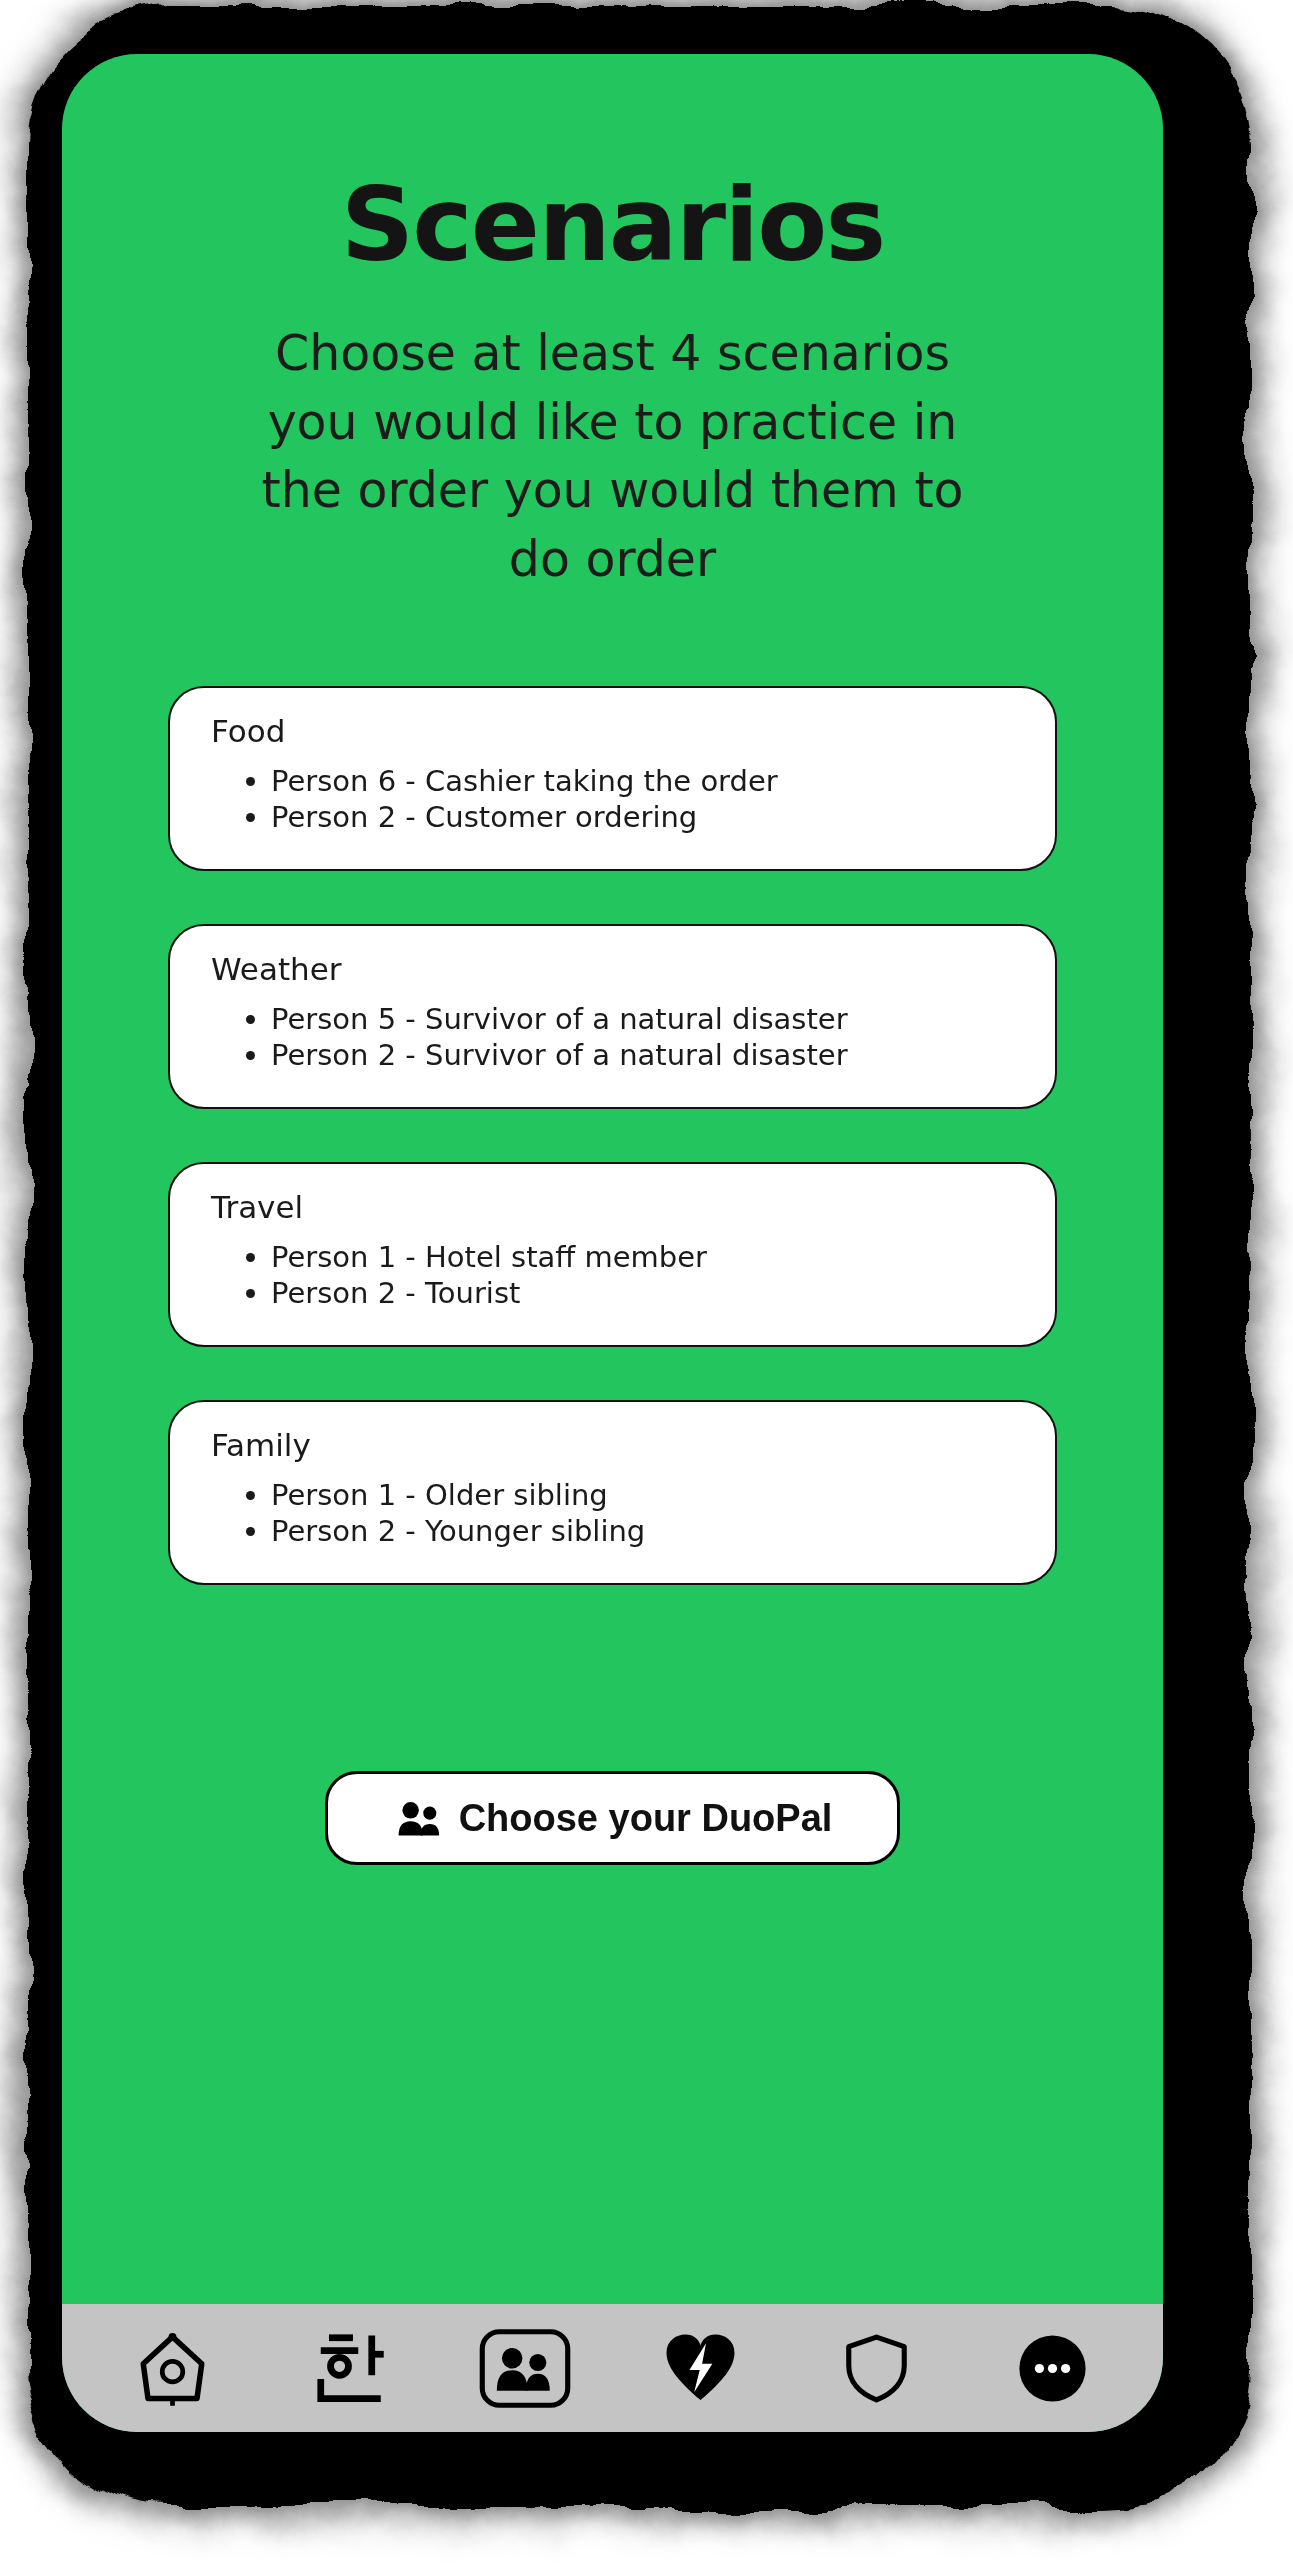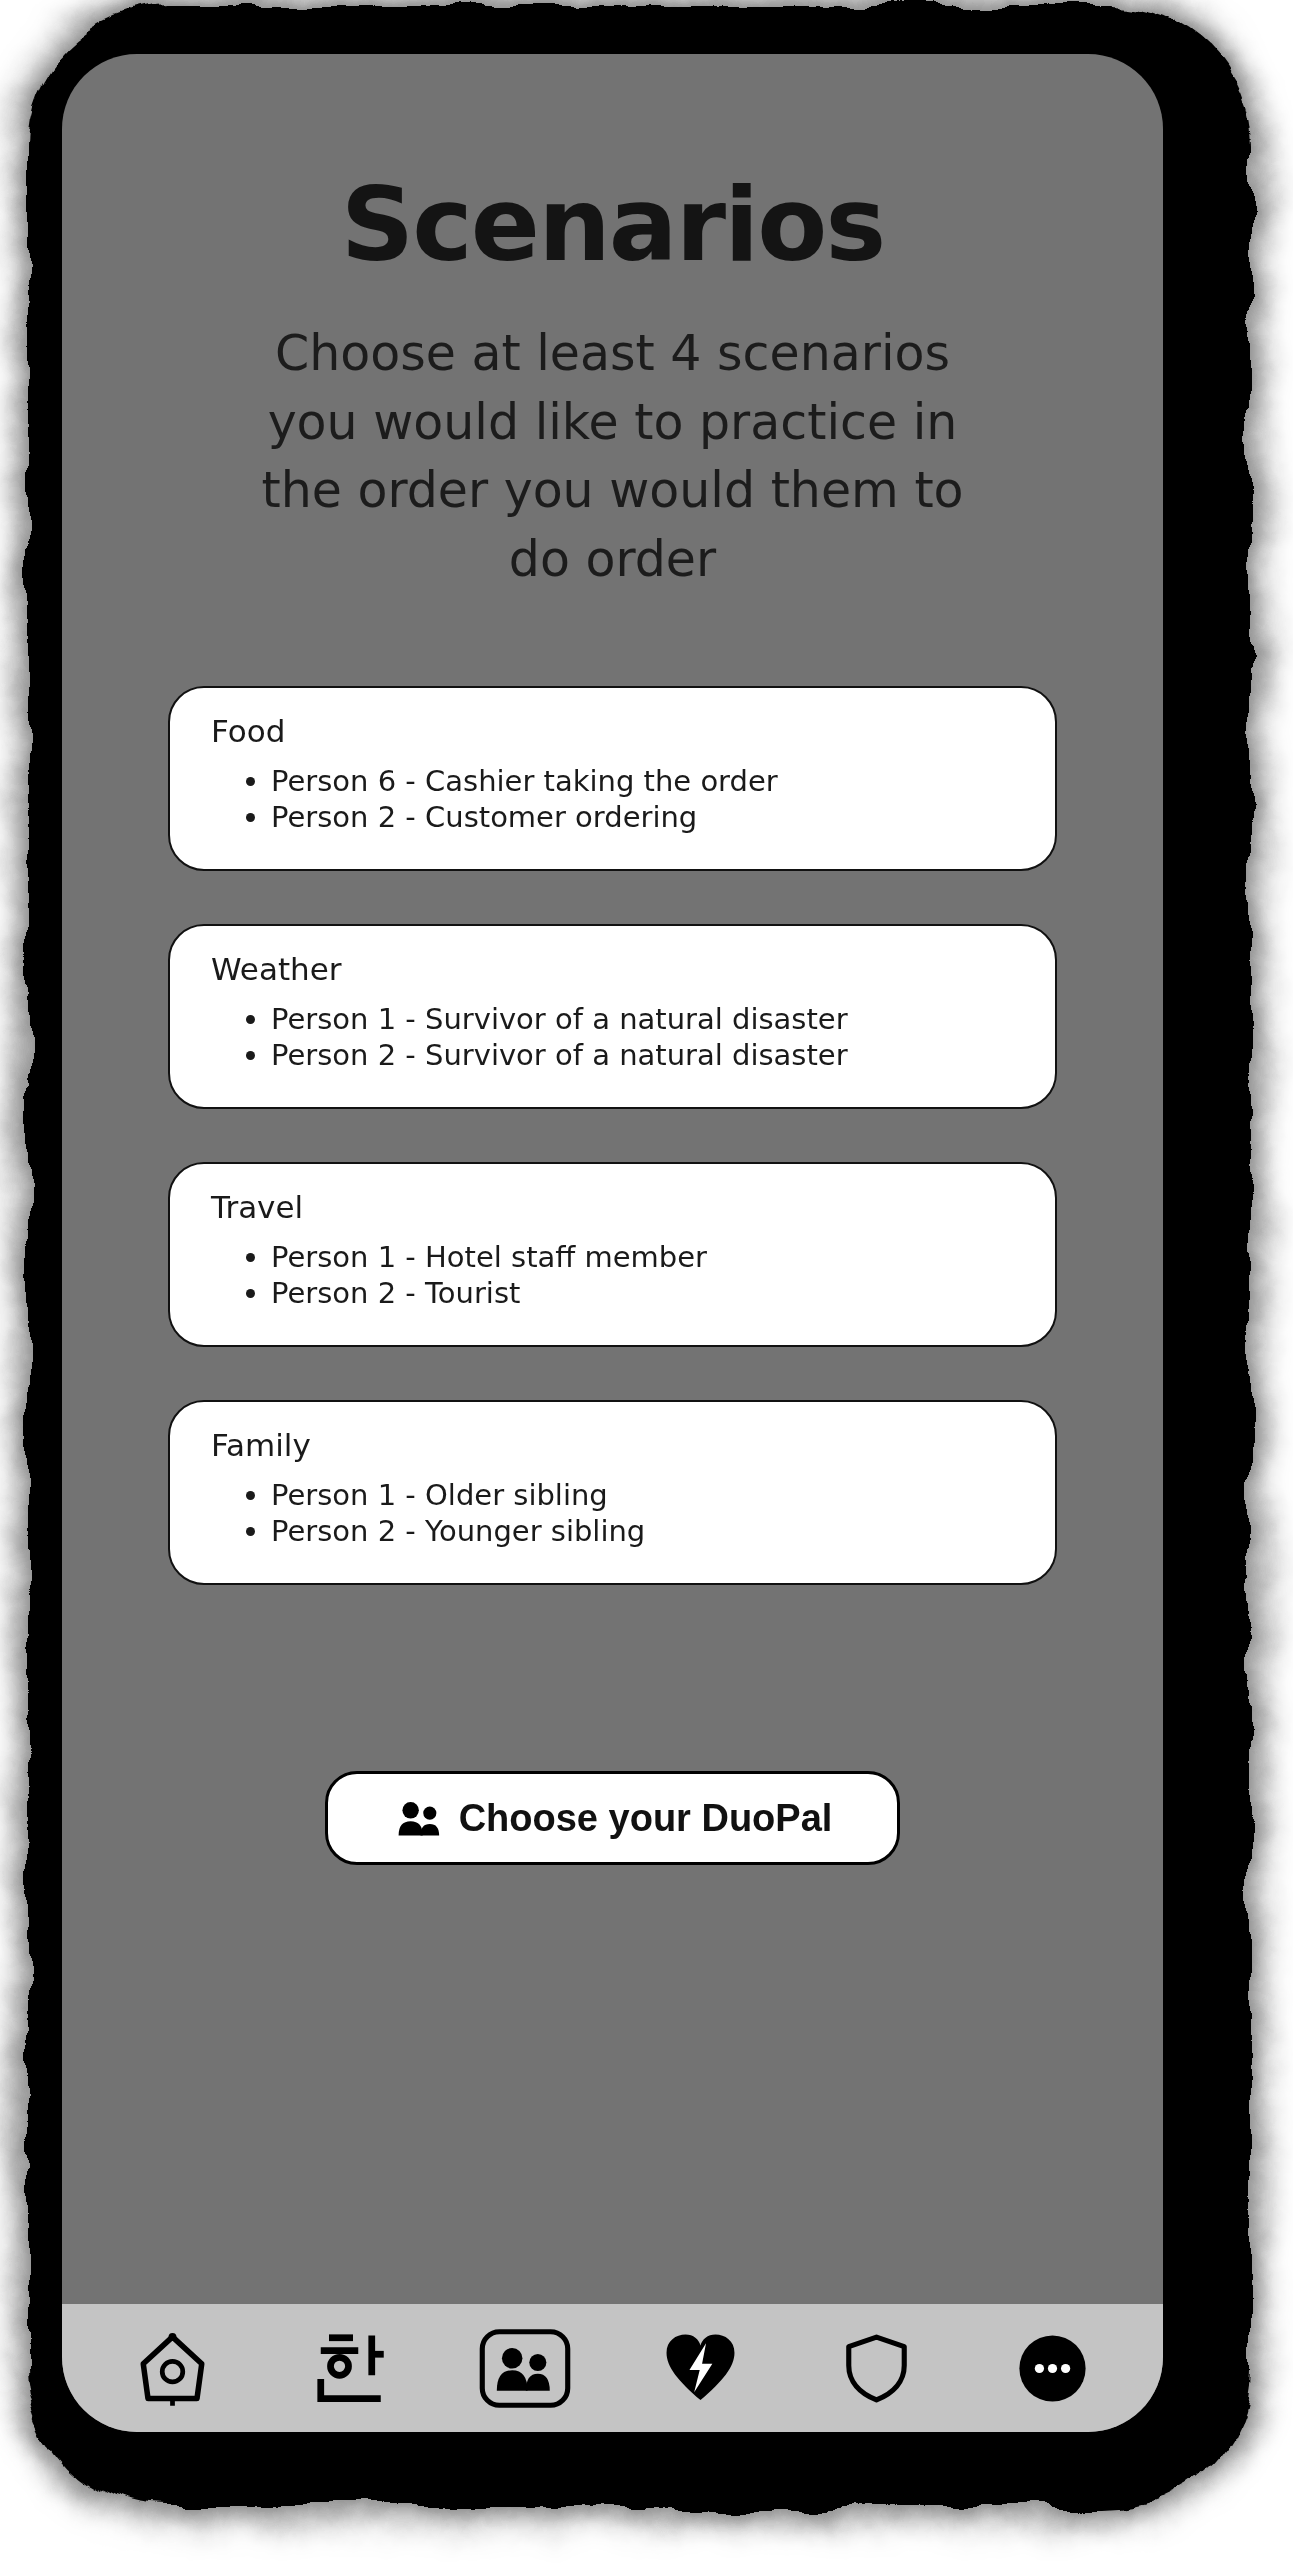--- a/index.html
+++ b/index.html
@@ -9,21 +9,21 @@
   }
   
   .phone-bg{
     position:absolute;left:28px;top:5.6px;width:1222px;height:2501px;
     background:#000;border-radius:141px;
     box-shadow:0 0 32px 9.4px rgba(0,0,0,0.55);
     filter:url(#roughEdge);
   }
   .screen{
     position:absolute;left:62px;top:54px;width:1101px;height:2378px;
-    background:#737373;border-radius:75px;overflow:hidden;
+    background:#22c55e;border-radius:75px;overflow:hidden;
   }
   
   .title{
     margin:111px 0 0;text-align:center;
     font-size:102px;font-weight:bold;letter-spacing:-1.9px;color:#141414;
   }
   .subtitle{
     margin:36px auto 0;max-width:923px;text-align:center;
     font-size:49px;line-height:1.40;color:#1c1c1c;
   }
@@ -89,21 +89,21 @@
         <div class="card-title">Food</div>
         <ul>
           <li>Person 6 - Cashier taking the order</li>
           <li>Person 2 - Customer ordering</li>
         </ul>
       </div>
 
       <div class="card">
         <div class="card-title">Weather</div>
         <ul>
-          <li>Person 1 - Survivor of a natural disaster</li>
+          <li>Person 5 - Survivor of a natural disaster</li>
           <li>Person 2 - Survivor of a natural disaster</li>
         </ul>
       </div>
 
       <div class="card">
         <div class="card-title">Travel</div>
         <ul>
           <li>Person 1 - Hotel staff member</li>
           <li>Person 2 - Tourist</li>
         </ul>

